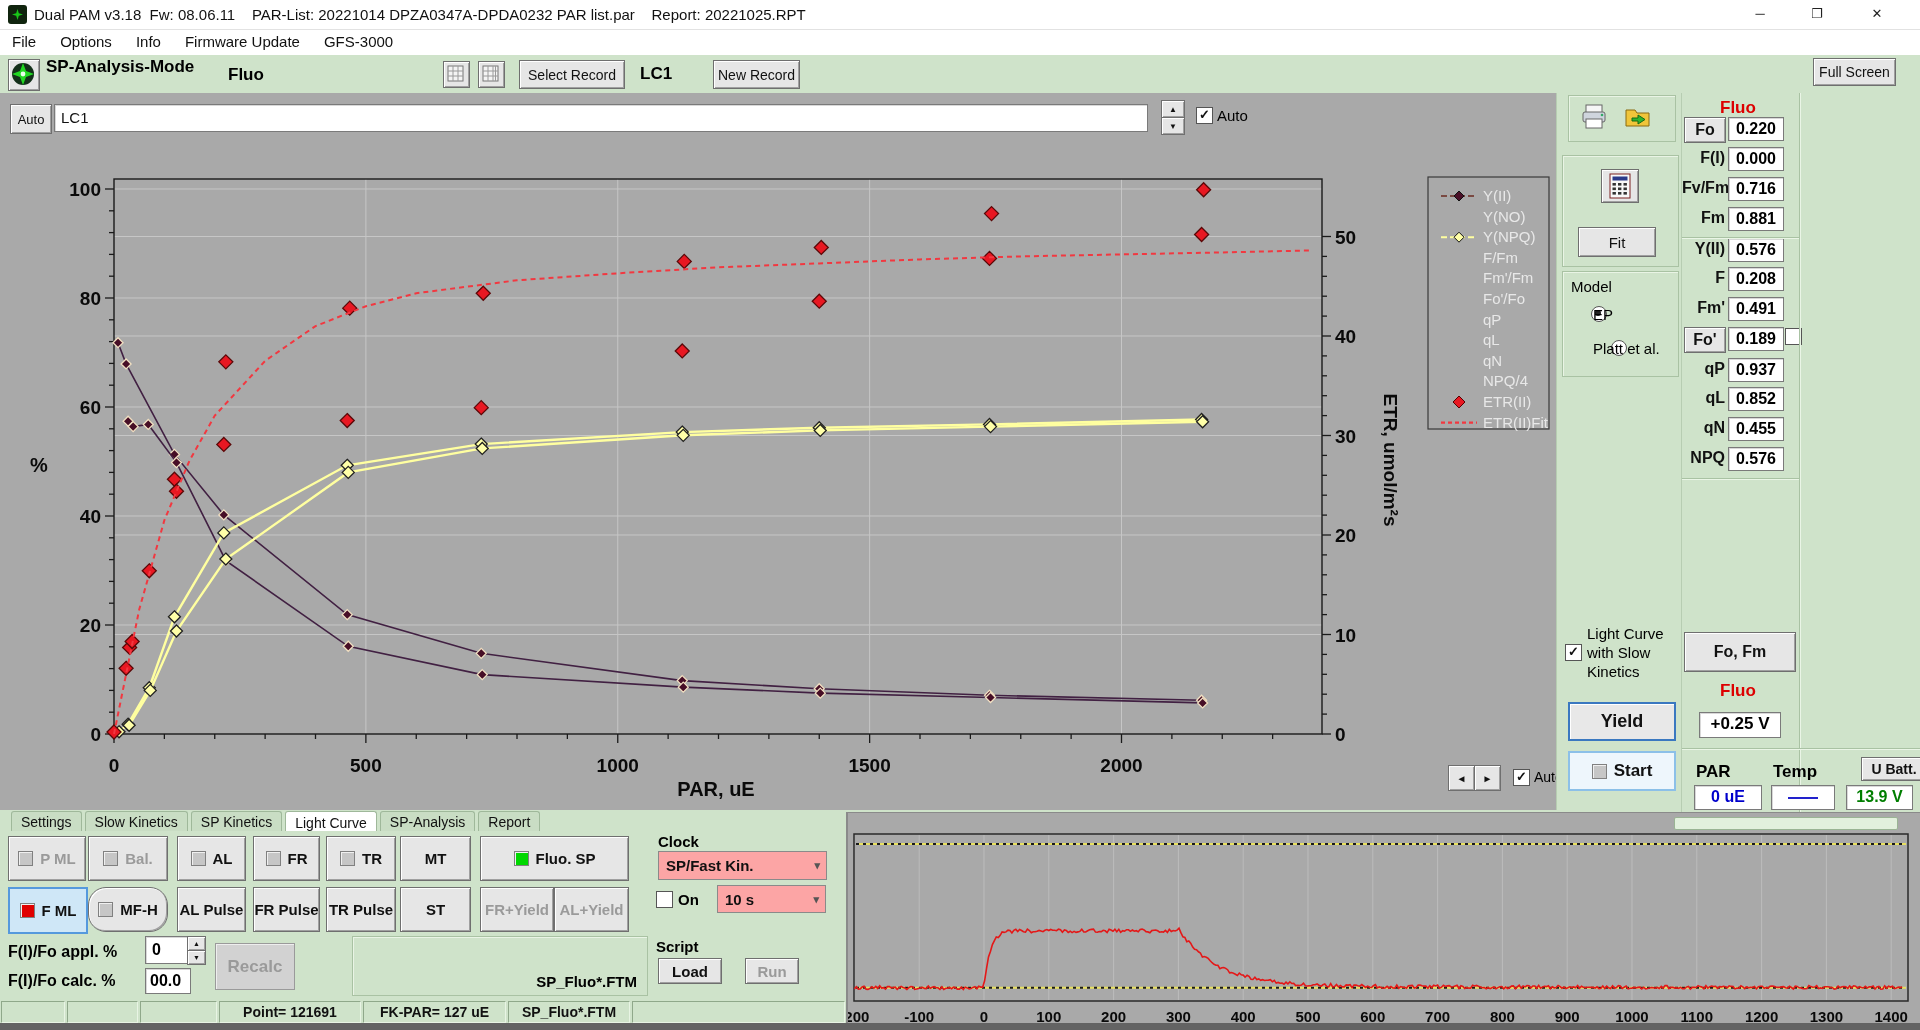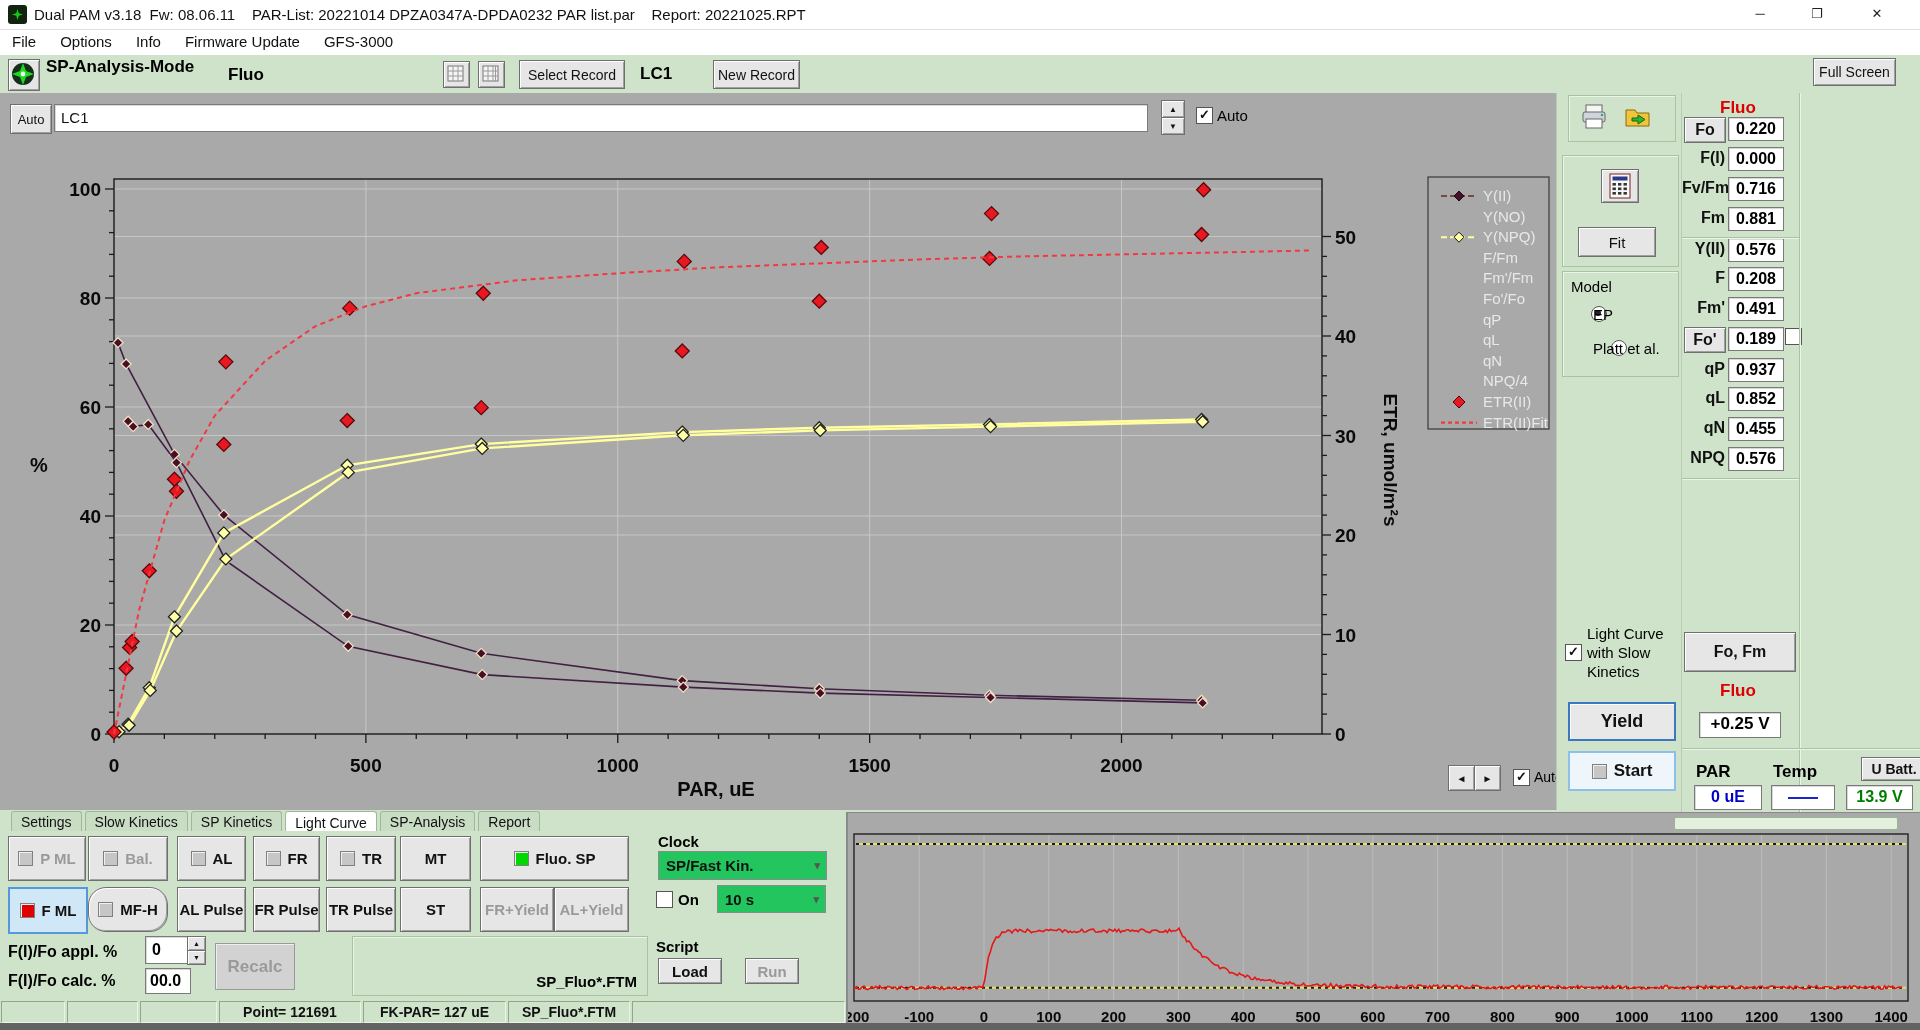--- a/index.html
+++ b/index.html
@@ -44,21 +44,21 @@
   .ctl-btn.disabled{color:#9a9a9a;}
   .ind{width:13px;height:13px;margin-right:7px;background:#c6c6c6;border:1px solid #808080;
        box-shadow:inset 1px 1px 0 #f0f0f0;display:inline-block;}
   .ind.green{background:#00d800;} .ind.red{background:#e00000;}
   #status-bar{left:0;top:1000px;width:846px;height:24px;background:#cfe3ca;display:flex;}
   .status-cell{border:1px solid;border-color:#8fa88a #e8f4e4 #e8f4e4 #8fa88a;margin:1px;
       font-size:14px;font-weight:bold;color:#111;display:flex;align-items:center;justify-content:center;white-space:nowrap;}
   #mini-panel{left:846px;top:812px;width:1074px;height:212px;background:#a9a9a9;border-left:2px solid #8a8a8a;border-top:1px solid #8a8a8a;}
   #bottom-edge{left:0;top:1023px;width:1920px;height:7px;background:#636363;}
   #mini-scroll{left:826px;top:4px;width:222px;height:11px;background:#e2f0dd;border:1px solid #9ab494;border-radius:2px;}
-  .combo{background:#22c55e;border:1px solid #8a8a8a;display:flex;align-items:center;font-weight:bold;font-size:15px;color:#111;padding-left:7px;}
+  .combo{background:#fca5a5;border:1px solid #8a8a8a;display:flex;align-items:center;font-weight:bold;font-size:15px;color:#111;padding-left:7px;}
   .combo .arr{margin-left:auto;margin-right:6px;color:#555;font-size:11px;}
   .dis-text{color:#9a9a9a;}
   svg text{font-family:"Liberation Sans",sans-serif;}
 </style>
 </head>
 <body>
 
 <div id="root">
 
   <div class="abs" id="titlebar">

